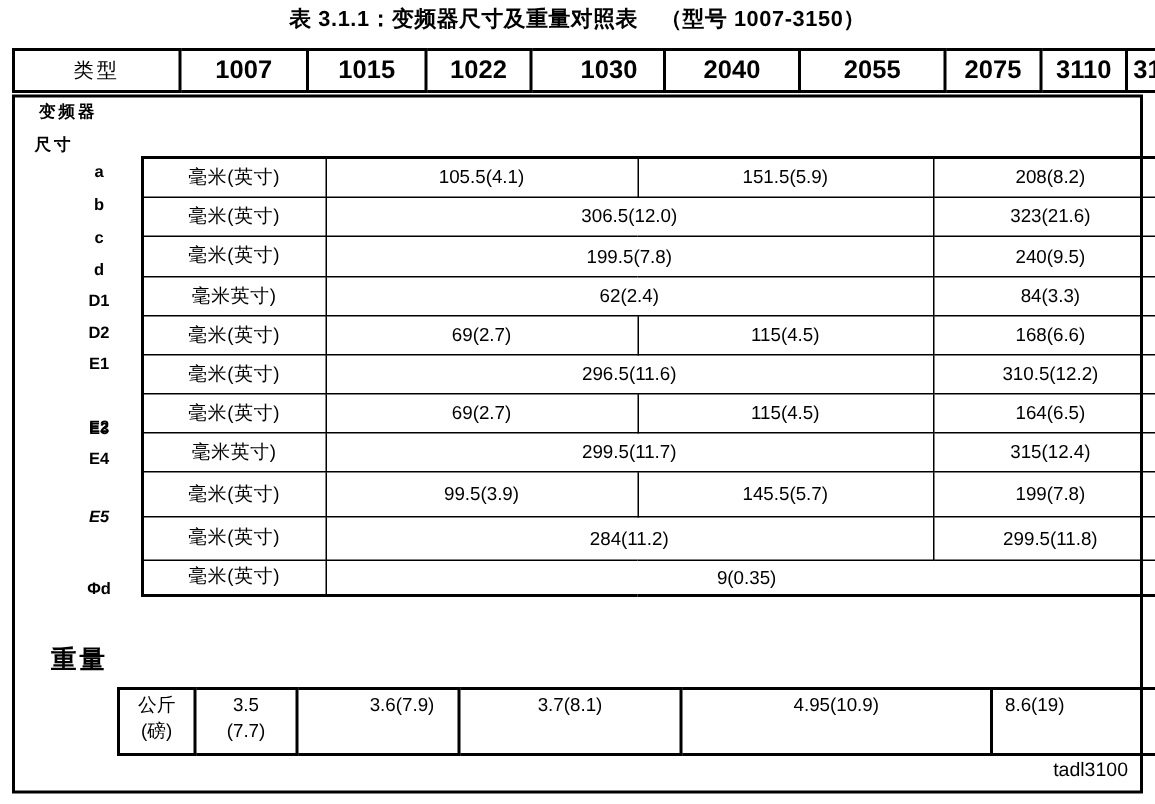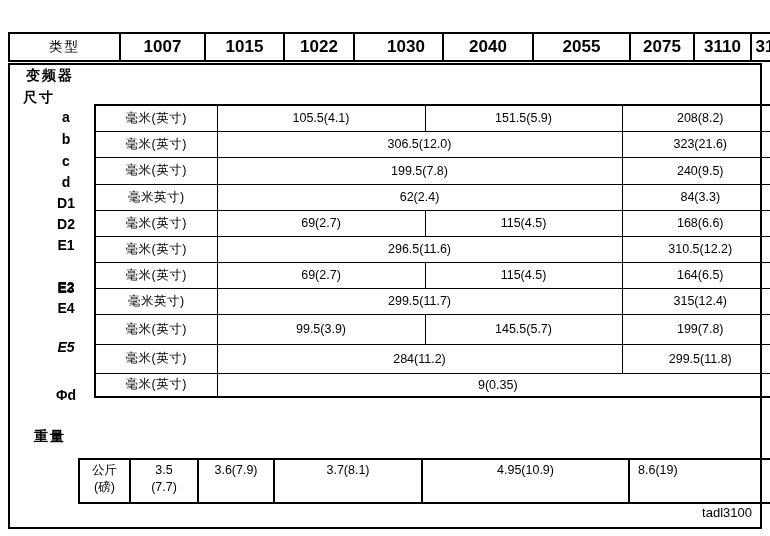--- a/index.html
+++ b/index.html
@@ -19,24 +19,24 @@
     border:2px solid #000; text-align:center; vertical-align:middle;
     padding:0; height:26px; overflow:hidden;
   }
   .header-table td.type { font-size:13.5px; font-weight:normal; letter-spacing:2px; }
   .header-table td.model { font-size:17px; font-weight:bold; }
   
   .outer-box {
     position:absolute; left:8px; top:63px; width:754px; height:466px;
     border:2px solid #000; box-sizing:border-box;
   }
-  .side-label { position:absolute; font-weight:bold; font-size:14px; white-space:nowrap; }
+  .side-label { position:absolute; font-weight:bold; font-size:11px; white-space:nowrap; }
   .side-label.dim { left:26px; width:60px; text-align:center; }
   .side-label.cjk { letter-spacing:2px; }
-  .side-label.wt { font-size:14px; }
+  .side-label.wt { font-size:17px; }
   
   .dim-table { position:absolute; left:68px; top:39px; width:684px; border:2px solid #000;margin-left:16px; }
   .dim-table td {
     border:1px solid #000; padding:0; text-align:center; vertical-align:middle;
     font-size:12.5px; overflow:hidden;
   }
   .dim-table td.unit { letter-spacing:0.5px; }
   
   .weight-table { position:absolute; left:68px; top:393px; width:684px; border:2px solid #000; }
   .weight-table td {
@@ -44,20 +44,21 @@
     font-size:12.5px; height:40px; overflow:hidden; line-height:17px;
   }
   .weight-table td.left { text-align:left; padding-left:8px; }
   .footnote { position:absolute; right:8px; top:440px; font-size:13px; }
 </style>
 </head>
 <body>
 
 <div class="page">
 
+  <div class="title">表 3.1.1：变频器尺寸及重量对照表　（型号 1007-3150）</div>
 
   <table class="header-table">
     <tbody>
       <tr>
           <td class="type" style="width: 109px;">类型</td>
           <td class="model" style="width: 83px;">1007</td>
           <td class="model" style="width: 77px;">1015</td>
           <td class="model" style="width: 68px;">1022</td>
           <td class="model" style="width: 72px; padding-left: 15px;">1030</td>
           <td class="model" style="width: 88px;">2040</td>
@@ -144,21 +145,21 @@
       <tbody>
         <tr>
             <td style="width: 49px;">
               <div>公斤</div>
               <div>(磅)</div>
             </td>
             <td style="width: 66px;">
               <div>3.5</div>
               <div>(7.7)</div>
             </td>
-            <td style="width: 74px;">
+            <td style="width: 74px; padding-left: 32px;">
               <div>3.6(7.9)</div>
             </td>
             <td style="width: 146px;">
               <div>3.7(8.1)</div>
             </td>
             <td style="width: 205px;">
               <div>4.95(10.9)</div>
             </td>
             <td class="left" style="width: 144px;">
               <div>8.6(19)</div>

